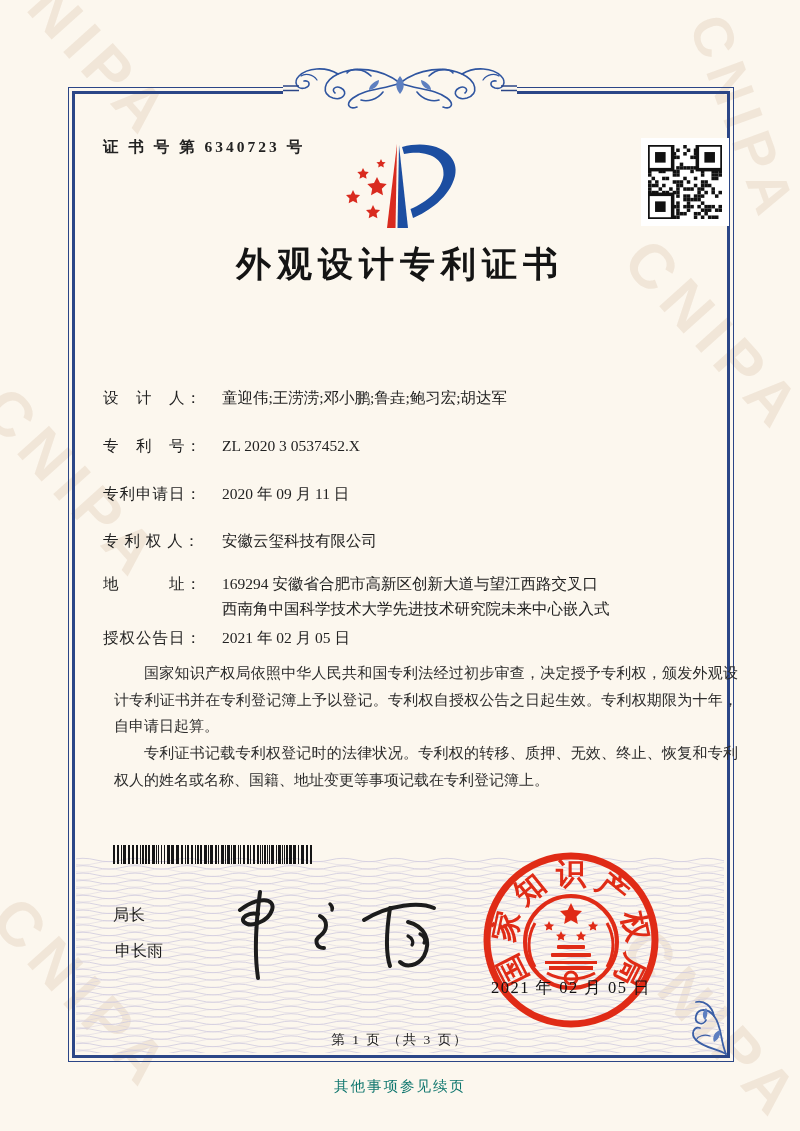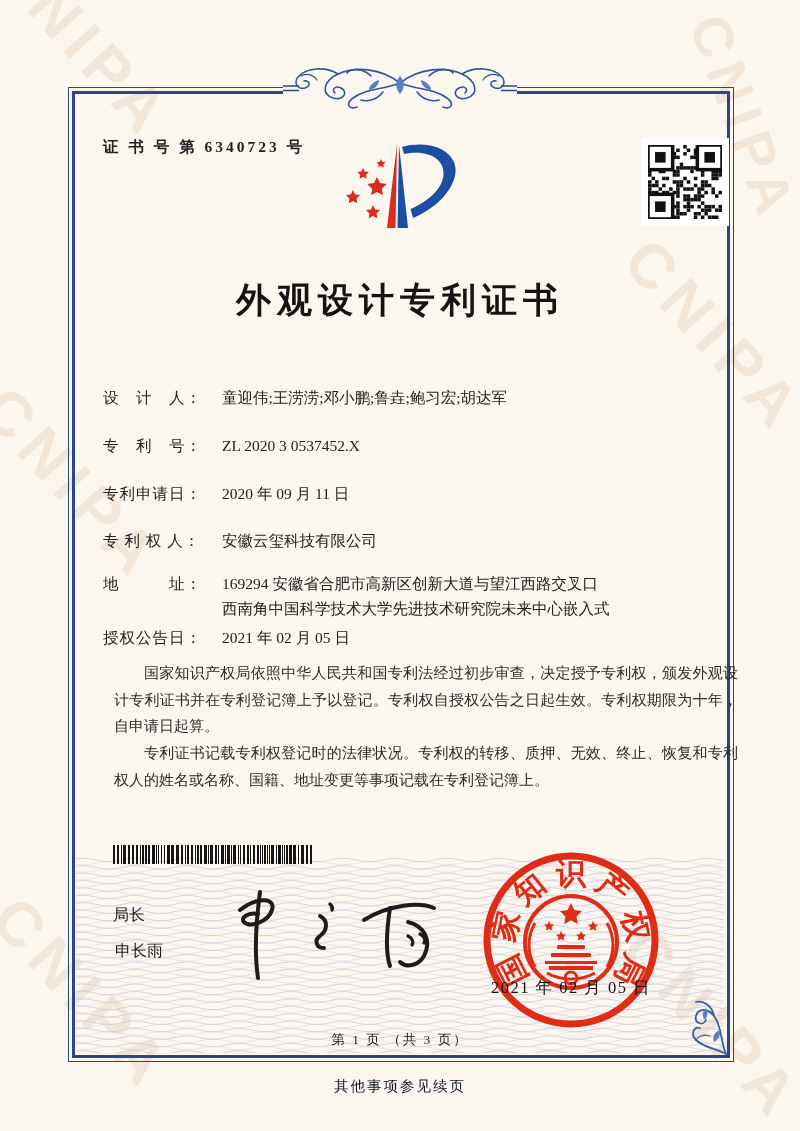--- a/index.html
+++ b/index.html
@@ -26,41 +26,41 @@
   .ornament-top{position:absolute; left:283px; top:56px; width:234px; height:54px; z-index:3;}
   .ornament-corner{position:absolute; left:680px; top:996px; width:52px; height:62px; z-index:3;}
   .cert-no{
     position:absolute; left:103px; top:137px; font-size:15.5px; letter-spacing:3px; z-index:4;font-weight:bold;
   }
   .logo{position:absolute; left:325px; top:133px; z-index:4;}
   .qr-wrap{position:absolute; left:641px; top:138px; width:88px; height:88px; background:#fff; z-index:4;}
   .qr-wrap svg{position:absolute; left:7px; top:7px;}
   .title{
     position:absolute; left:0; top:241px; width:100%; text-align:center;
-    font-size:35px; font-weight:bold; letter-spacing:6px; color:#141414; z-index:4;margin-top:36px;
+    font-size:35px; font-weight:bold; letter-spacing:6px; color:#141414; z-index:4;
   }
   .field-row{position:absolute; left:103px; width:600px; font-size:15.5px; z-index:4; white-space:nowrap;}
   .field-label{display:inline-block; width:119px; letter-spacing:1px;}
   .grant-no{position:absolute; left:460px; top:0;}
   .paragraphs{
     position:absolute; left:96px; top:660px; width:624px; z-index:4;
     font-size:15px; line-height:1.78; text-align:justify; color:#2c2c2c;margin-left:18px;
   }
   .paragraphs p{margin:0; text-indent:2em;}
   .barcode{position:absolute; left:113px; top:845px; z-index:4;}
   .sig-title{position:absolute; left:113px; top:905px; font-family:"Liberation Sans","DejaVu Sans",sans-serif; font-size:16px; color:#1d1d1d; z-index:4;}
   .sig-name{position:absolute; left:115px; top:941px; font-family:Liberation Mono, monospace; font-size:16px; color:#1d1d1d; z-index:4;}
   .signature-svg{position:absolute; left:212px; top:878px; z-index:4;}
   .seal{position:absolute; left:473px; top:845px; z-index:5;}
   .seal-char{font-size:30px; font-weight:bold; fill:#e02b16; text-anchor:middle;
     font-family:"Liberation Serif","DejaVu Serif",serif;}
   .seal-date{font-size:16.5px; fill:#111; text-anchor:middle; letter-spacing:1.5px;
     font-family:"Liberation Serif","DejaVu Serif",serif;}
   .page-info{position:absolute; left:0; top:1031px; width:100%; text-align:center; font-size:13.5px; letter-spacing:2px; z-index:4;}
-  .cont-note{position:absolute; left:0; top:1077px; width:100%; text-align:center; font-size:14.5px; letter-spacing:2px; color:#0f172a; z-index:4;}
+  .cont-note{position:absolute; left:0; top:1077px; width:100%; text-align:center; font-size:14.5px; letter-spacing:2px; color:#0f766e; z-index:4;}
 </style>
 </head>
 <body>
 
 <div class="page">
 
   <div id="watermarks">
       <div class="watermark" style="left: -34px; top: 6px; font-size: 62px; transform: rotate(48deg);">CNIPA</div>
       <div class="watermark" style="left: 636px; top: 86px; font-size: 56px; transform: rotate(70deg);">CNIPA</div>
       <div class="watermark" style="left: -44px; top: 448px; font-size: 62px; transform: rotate(48deg);">CNIPA</div>

